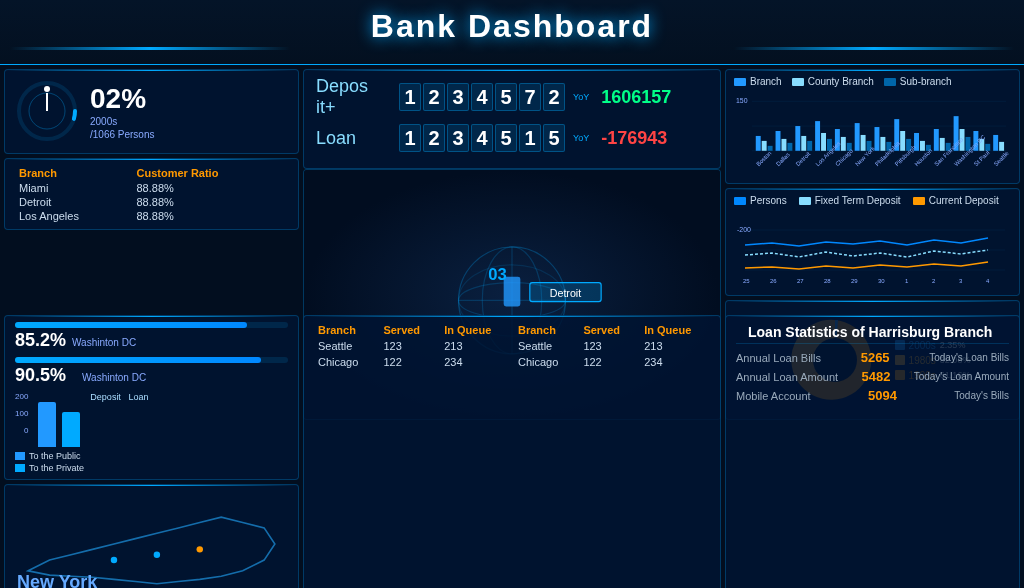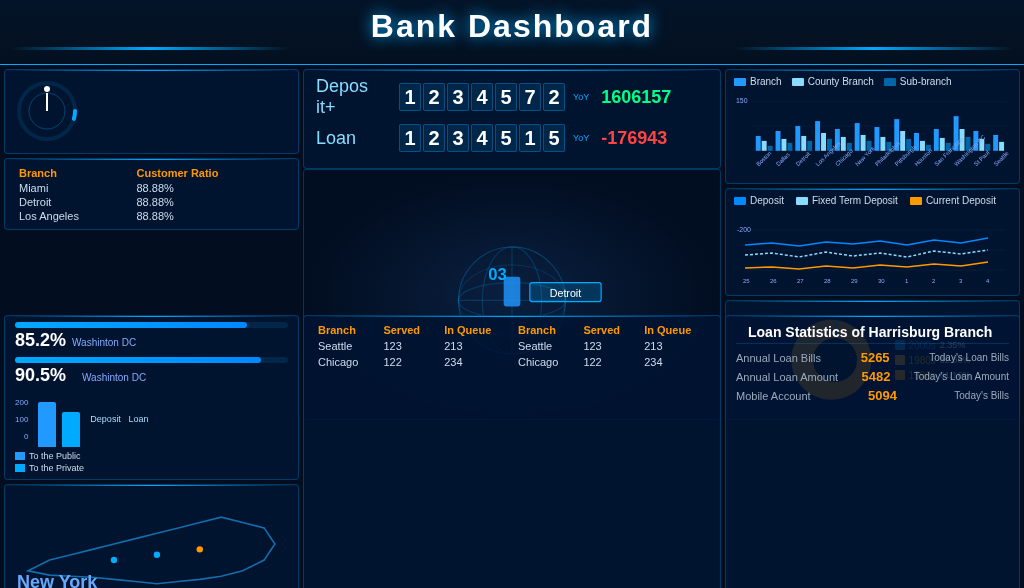--- a/index.html
+++ b/index.html
@@ -334,20 +334,25 @@
   <div style="display:flex;flex-direction:column;gap:4px;">
 
     <div class="panel gauge-panel">
       <svg class="gauge-circle" viewBox="0 0 65 65">
         <circle cx="32" cy="32" r="28" fill="none" stroke="#0af2" stroke-width="4"></circle>
         <circle cx="32" cy="32" r="28" fill="none" stroke="#0af" stroke-width="4" stroke-dasharray="8 168" stroke-dashoffset="0" stroke-linecap="round"></circle>
         <circle cx="32" cy="32" r="18" fill="none" stroke="#0af5" stroke-width="1"></circle>
         <circle cx="32" cy="10" r="3" fill="#fff"></circle>
         <line x1="32" y1="32" x2="32" y2="14" stroke="#fff" stroke-width="2"></line>
       </svg>
+      <div class="gauge-info">
+        <span class="gauge-percent">02%</span>
+        <span class="gauge-sub">2000s</span>
+        <span class="gauge-sub">/1066 Persons</span>
+      </div>
     </div>
 
     <div class="panel branch-table-panel">
       <table>
         <thead>
           <tr>
             <th>Branch</th>
             <th>Customer Ratio</th>
           </tr>
         </thead>
@@ -511,21 +516,21 @@
         <text x="225" y="76" fill="#8af" font-size="6" transform="rotate(-45,225,76)">Washington DC</text>
         <text x="245" y="76" fill="#8af" font-size="6" transform="rotate(-45,245,76)">St Paul</text>
         <text x="265" y="76" fill="#8af" font-size="6" transform="rotate(-45,265,76)">Seattle</text>
       </svg>
     </div>
 
     <div class="panel line-chart-panel">
       <div style="display:flex;gap:12px;margin-bottom:4px;flex-wrap:wrap;" id="line-legend">
           <div class="legend-item">
             <div class="legend-color" style="background:#08f;"></div>
-            <span>Deposit</span>
+            <span>Persons</span>
           </div>
           <div class="legend-item">
             <div class="legend-color" style="background:#8df;"></div>
             <span>Fixed Term Deposit</span>
           </div>
           <div class="legend-item">
             <div class="legend-color" style="background:#f90;"></div>
             <span>Current Deposit</span>
           </div>
         </div>
@@ -605,21 +610,21 @@
     <div class="progress-bar-wrap">
       <div class="progress-bar-fill" style="width:90%;"></div>
     </div>
     <div style="display:flex;align-items:baseline;gap:16px;">
       <span class="progress-label">90.5%</span>
       <span class="progress-sublabel">Washinton DC</span>
     </div>
           </div>
         </div>
 
-      <div style="display:flex;gap:10px;align-items:center;margin-top:4px;">
+      <div style="display:flex;gap:10px;align-items:flex-start;margin-top:4px;">
         <div style="display:flex;flex-direction:column;align-items:flex-end;font-size:8px;color:#8af;gap:8px;">
           <span>200</span>
             <span>100</span>
             <span>0</span>
         </div>
         <div style="display:flex;align-items:flex-end;gap:6px;height:55px;">
           <div style="display:flex;flex-direction:column;align-items:center;gap:2px;">
             <div style="width:18px;background:#29f;height:45px;border-radius:2px 2px 0 0;"></div>
           </div>
           <div style="display:flex;flex-direction:column;align-items:center;gap:2px;">

